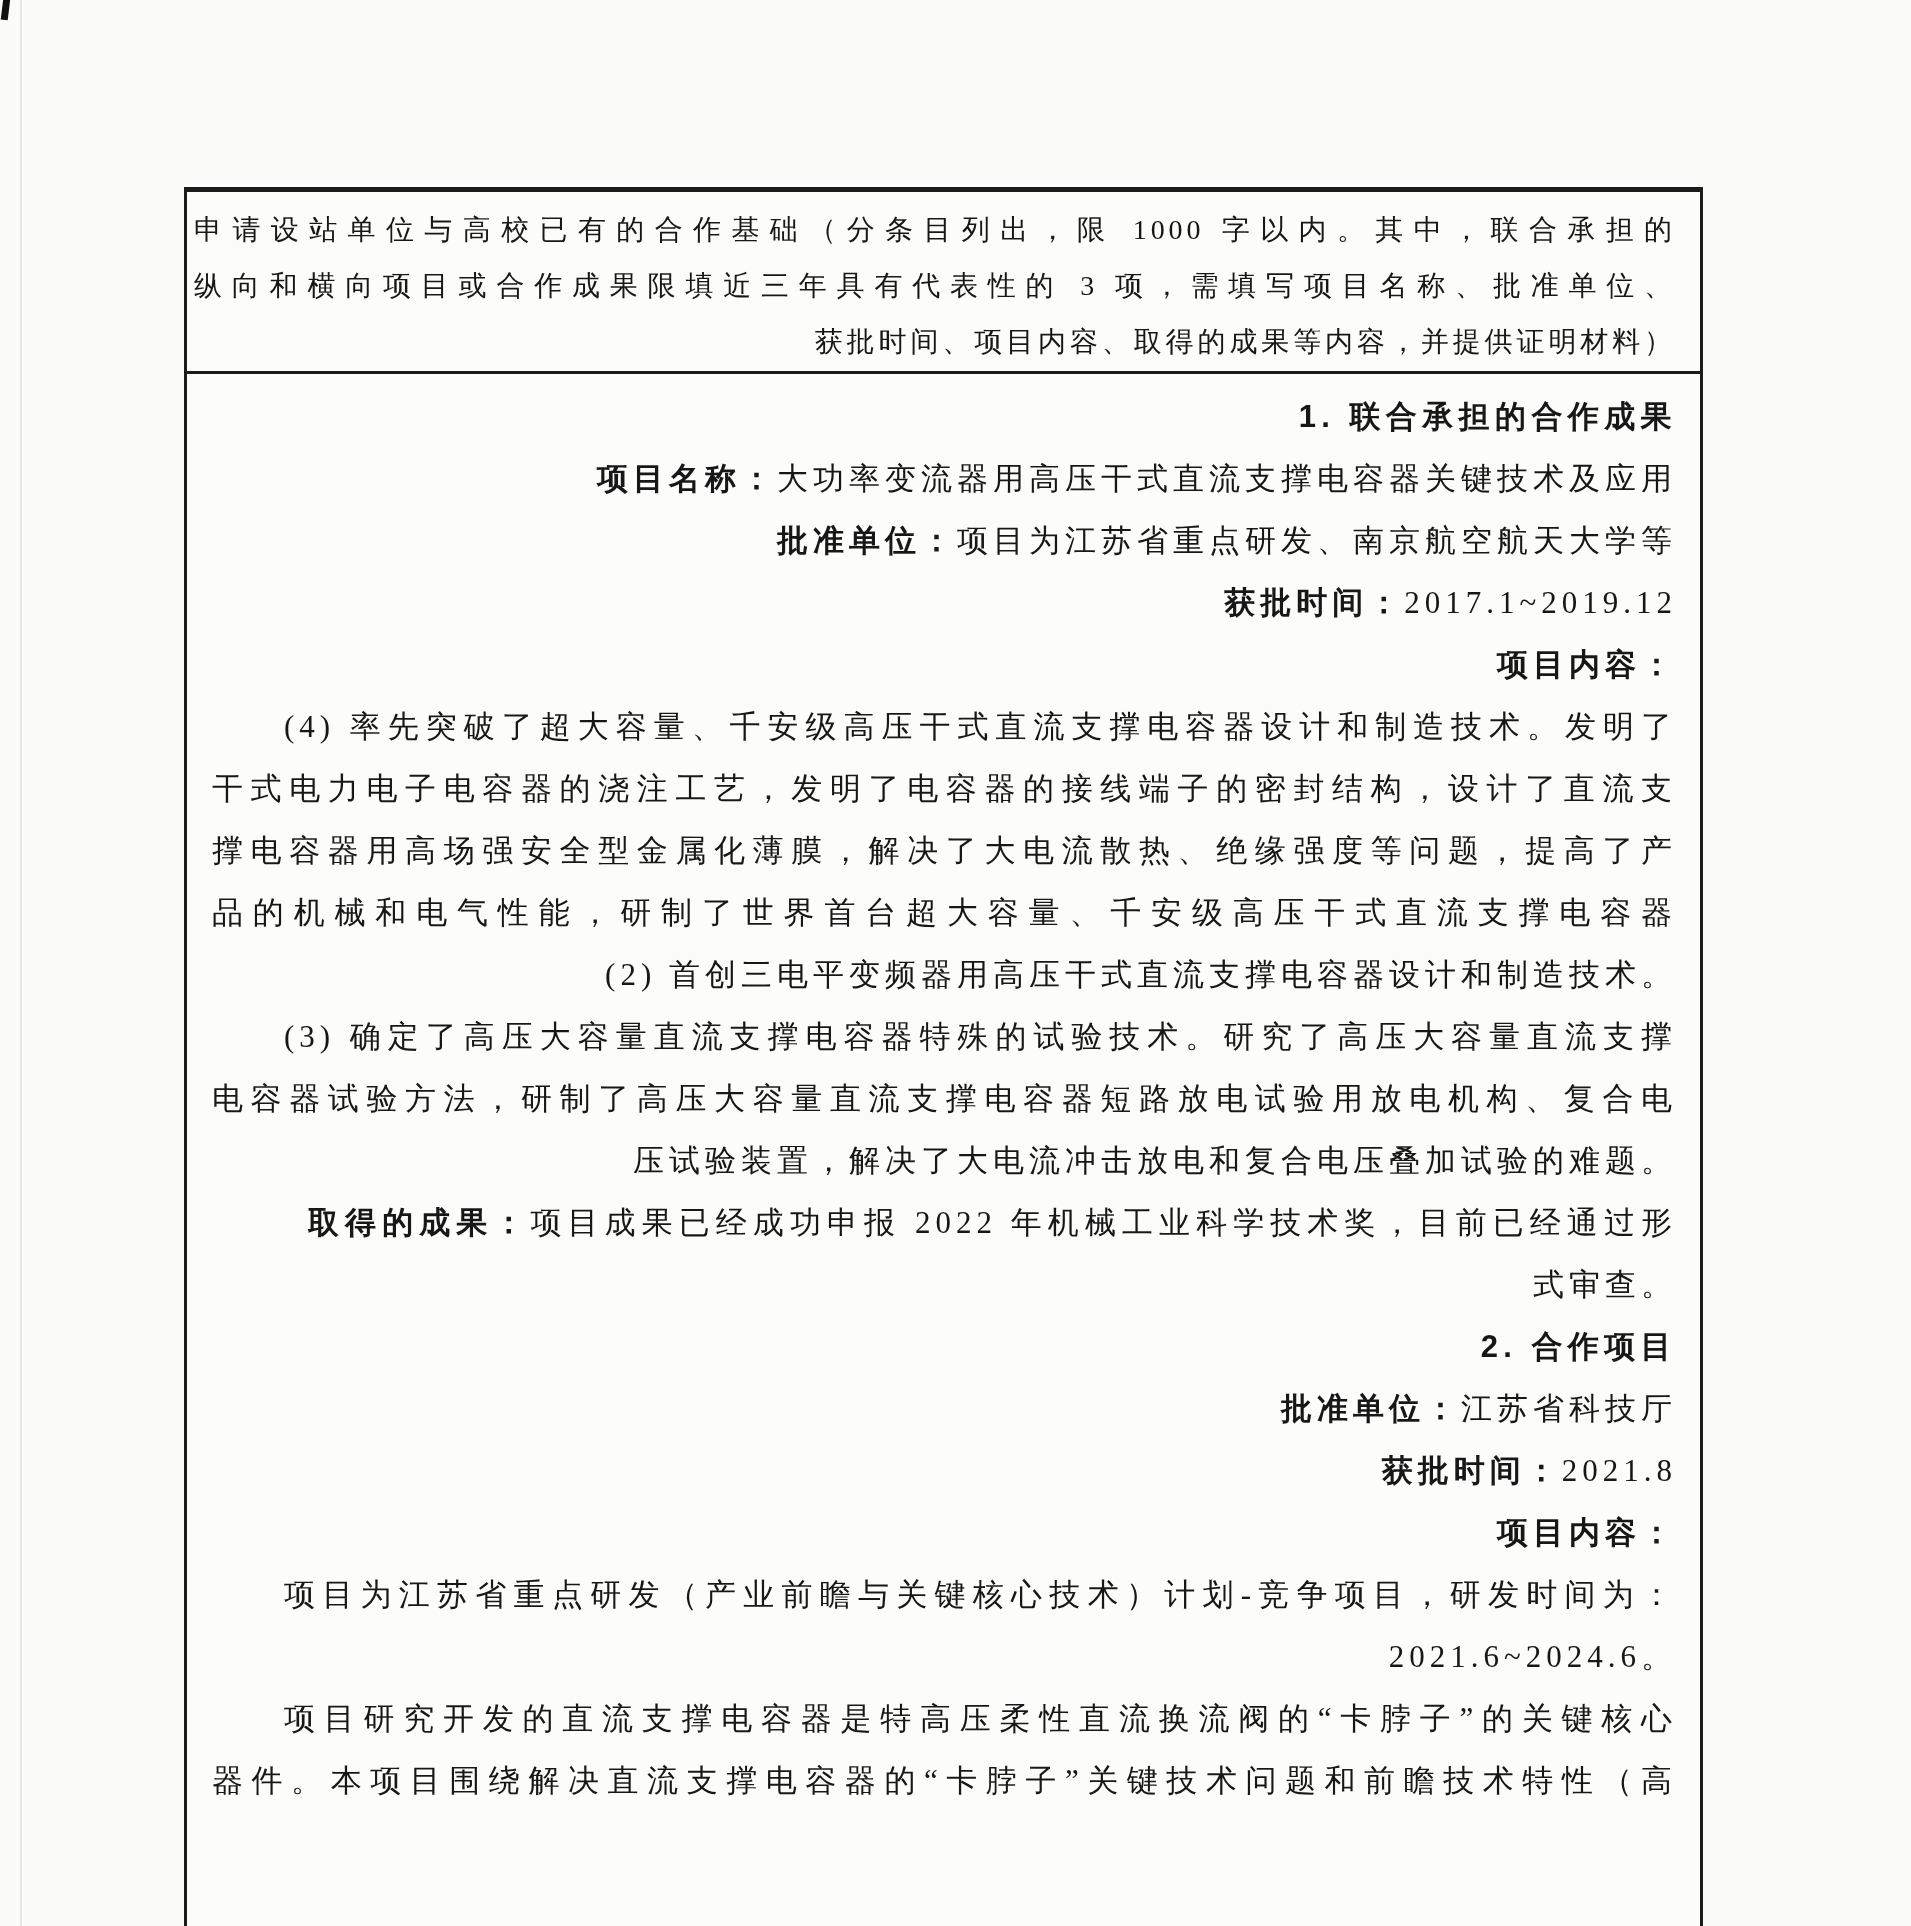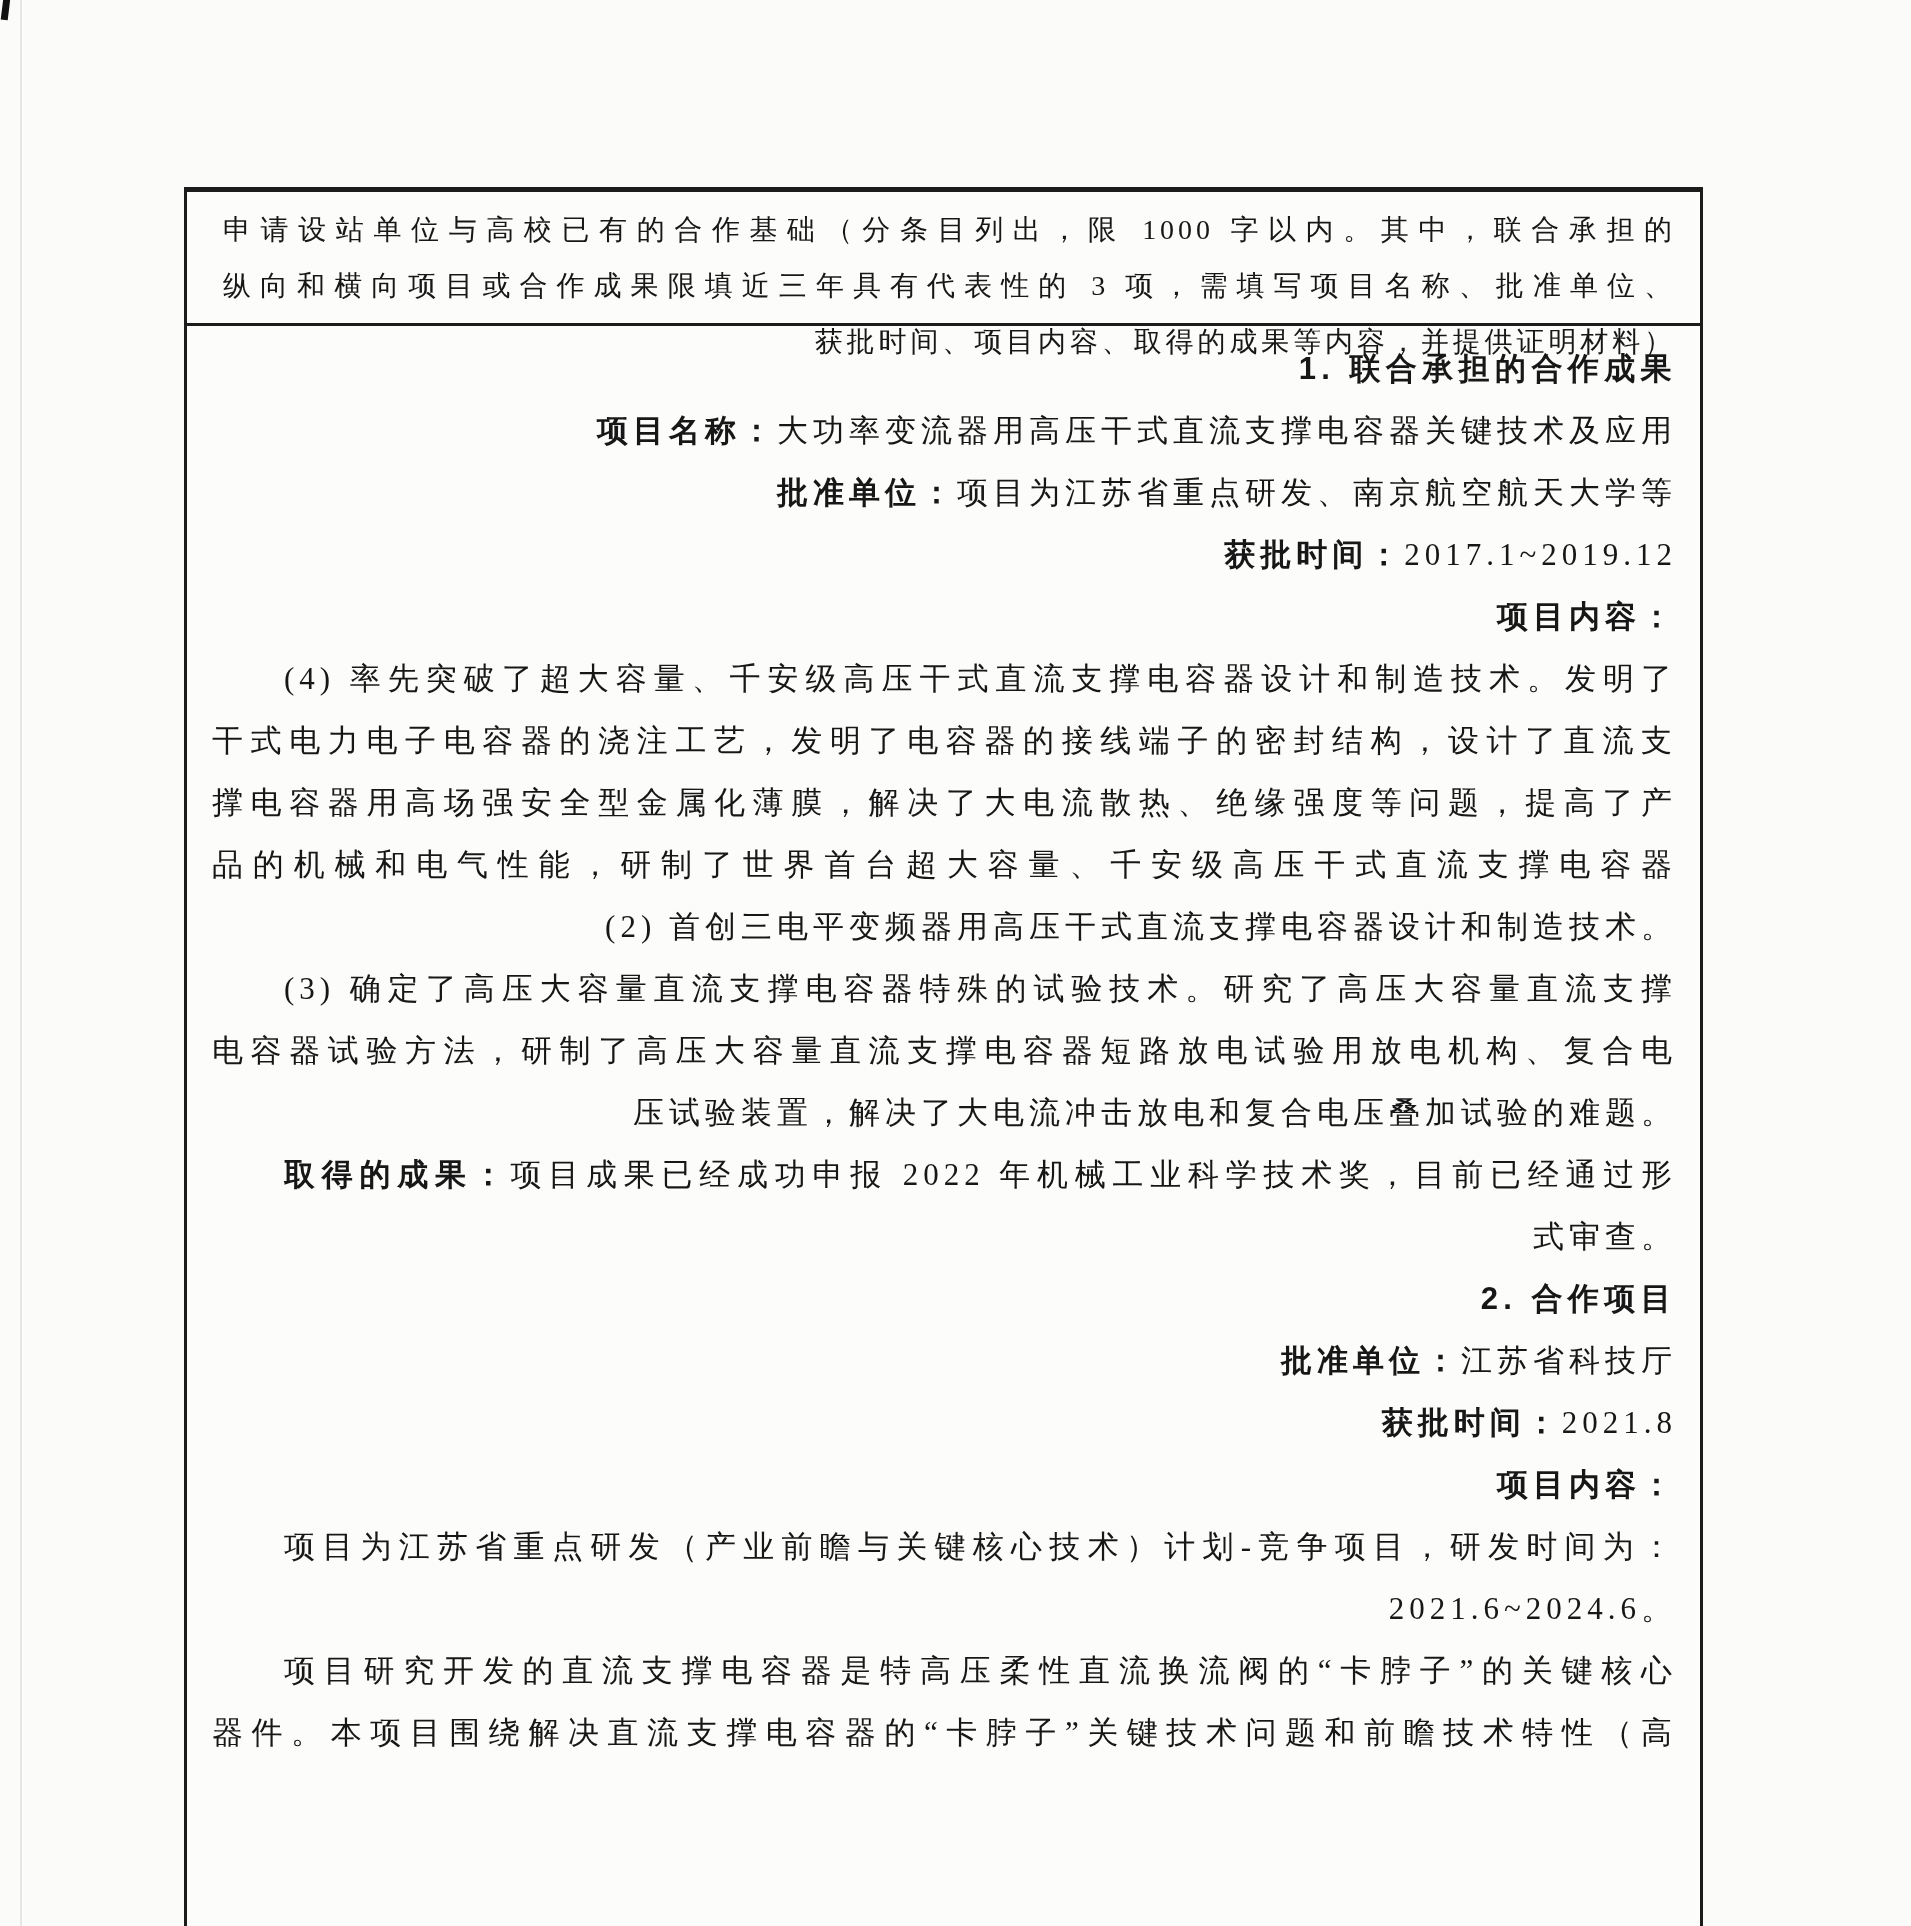--- a/index.html
+++ b/index.html
@@ -19,39 +19,40 @@
     background:#111;transform:rotate(7deg);
   }
   .form-table{
     position:absolute;left:184px;top:187px;width:1519px;height:2276px;
     box-sizing:border-box;
     border:3.5px solid #1c1c1c;border-top-width:5.4px;
     background:#fcfcfa;
   }
   .cell-instructions{
     box-sizing:border-box;
-    padding:10px 24px 0 36px;
-    height:134px;
+    padding:10px 24px 0 7px;
+    height:182px;
     border-bottom:3.1px solid #1c1c1c;
     font-size:28px;line-height:56px;letter-spacing:3.9px;
   }
   .cell-body{
     box-sizing:border-box;
     padding:11.6px 23px 0 25px;
     font-size:31px;line-height:62px;letter-spacing:5px;
   }
   .ln{white-space:nowrap;text-align:right;}
   .ind{padding-left:72px;}
   .fill{
     white-space:normal;
     text-align:justify;text-align-last:justify;
   }
   .lbl,.hd{
     font-family:"Liberation Sans","DejaVu Sans",sans-serif;
     font-weight:700;
+    margin-left:24px;
   }
   .hd{letter-spacing:5.4px;}
 </style>
 </head>
 <body>
 
 <div class="scan-streak"></div>
 <div class="corner-artifact"></div>
 
 <div class="form-table">

